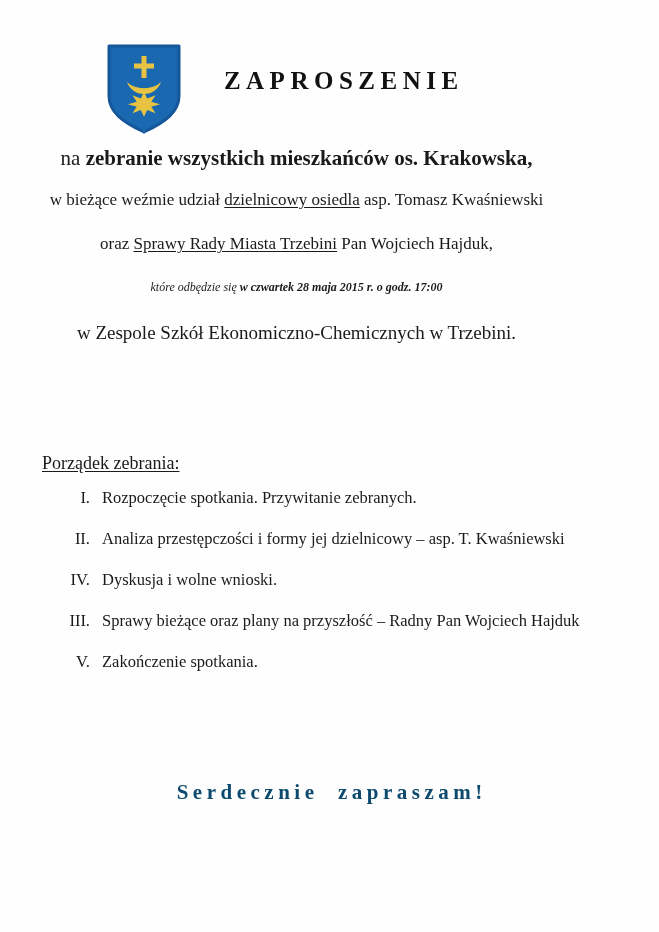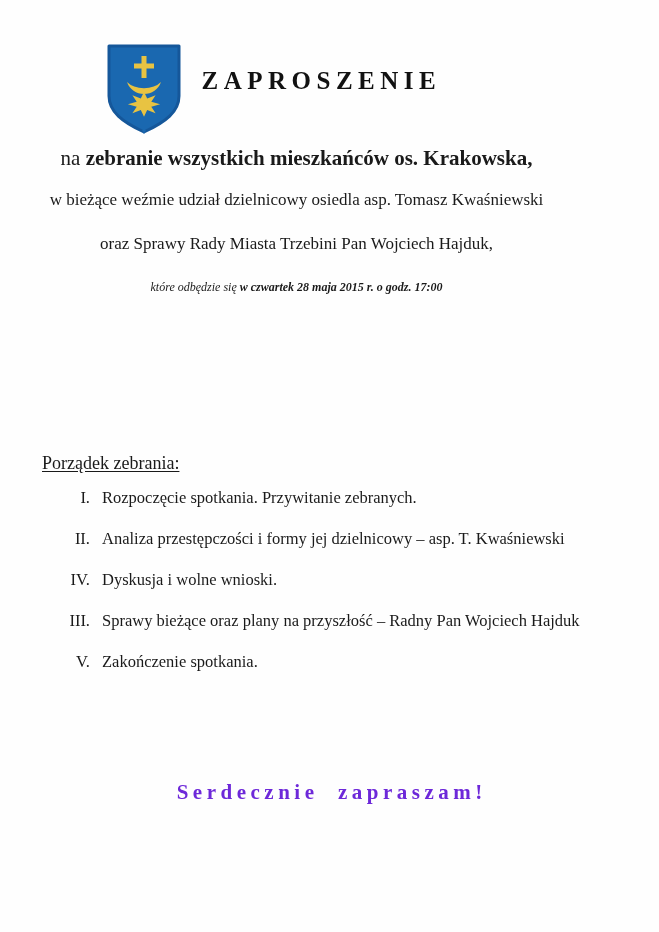--- a/index.html
+++ b/index.html
@@ -39,21 +39,21 @@
     width: 74px;
     height: 90px;
   }
   .crest svg { display: block; width: 74px; height: 90px; }
 
   .doc-title {
     position: absolute;
     left: 196px;
     top: 30px;
     width: 290px;
-    text-align: left;
+    text-align: center;
     font-size: 25px;
     font-weight: bold;
     letter-spacing: 5.5px;
     text-indent: 5.5px;
     line-height: 1;
     color: #111111;
   }
 
   
   .intro {
@@ -66,21 +66,21 @@
     text-align: center;
     width: 593px;
   }
   .l1 { font-size: 21px; line-height: 40px; }
   .l2 { font-size: 17px; line-height: 44px; }
   .l3 { font-size: 17px; line-height: 43px; }
   .l4 { font-size: 12px; line-height: 45px; font-style: italic; }
   .l5 { font-size: 19px; line-height: 46px; }
 
   .b { font-weight: bold; }
-  .u { text-underline-offset: 2px; }
+  .u { text-decoration: underline; text-underline-offset: 2px; }
 
   
   .agenda-heading {
     position: absolute;
     left: 42px;
     top: 453px;
     font-size: 18px;
     text-decoration: underline;
     text-underline-offset: 2px;
   }
@@ -112,21 +112,21 @@
   .closing {
     position: absolute;
     top: 780px;
     left: 0;
     width: 659px;
     text-align: center;
     font-size: 21px;
     font-weight: bold;
     letter-spacing: 4.5px;
     text-indent: 4.5px;
-    color: #6d28d9;
+    color: #0c4a6e;
   }
   .closing .gap { letter-spacing: 4.5px; }
 </style>
 </head>
 <body>
 
 <div class="page">
 
   <div class="header">
 
@@ -160,20 +160,21 @@
     </div>
 
     <div class="line l3">
       <span>oraz </span><span class="u">Sprawy Rady Miasta Trzebini</span><span> Pan Wojciech Hajduk,</span>
     </div>
 
     <div class="line l4">
       <span>które odbędzie się </span><span class="b">w czwartek 28 maja 2015 r. o godz. 17:00</span>
     </div>
 
+    <div class="line l5">w Zespole Szkół Ekonomiczno-Chemicznych w Trzebini.</div>
   </div>
 
   <div class="agenda-heading">Porządek zebrania:</div>
 
   <div class="agenda-list">
 
     <div class="agenda-row">
       <span class="agenda-num">I.</span>
       <span class="agenda-text">Rozpoczęcie spotkania. Przywitanie zebranych.</span>
     </div>

